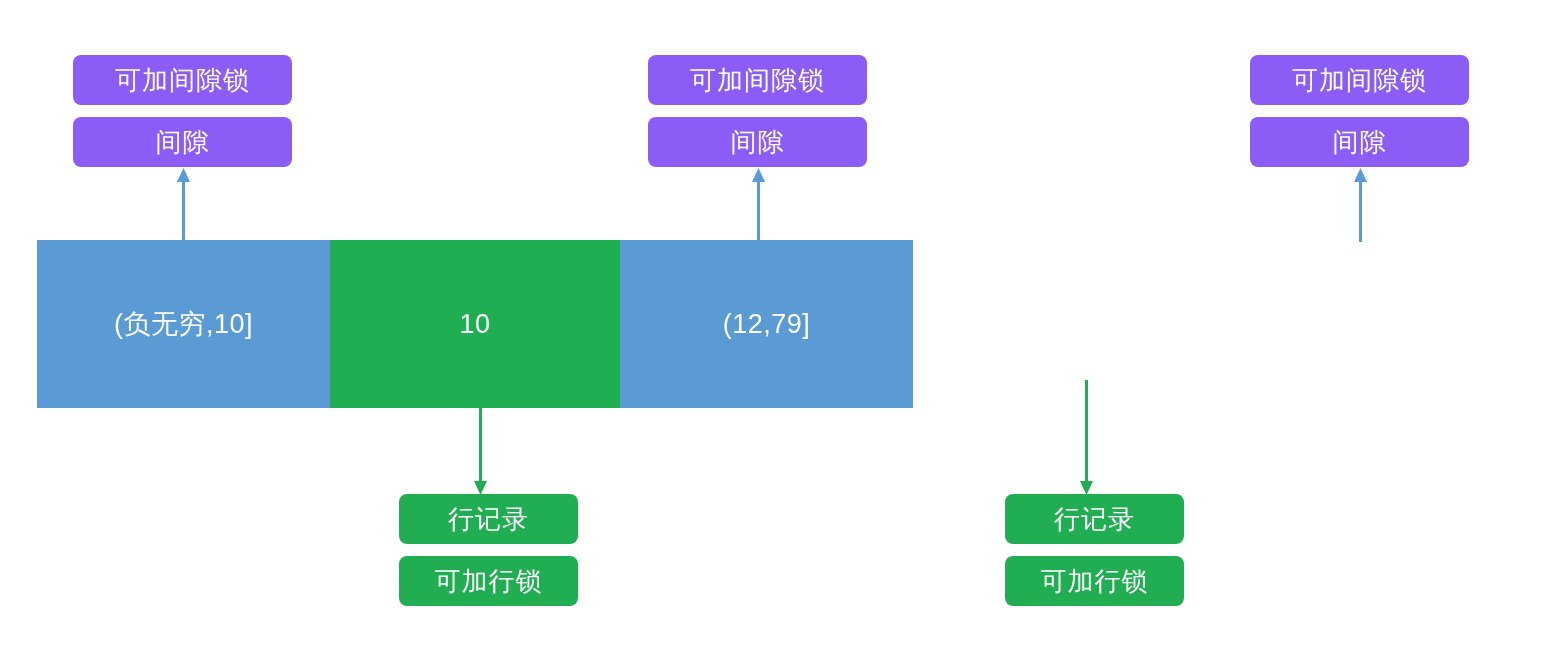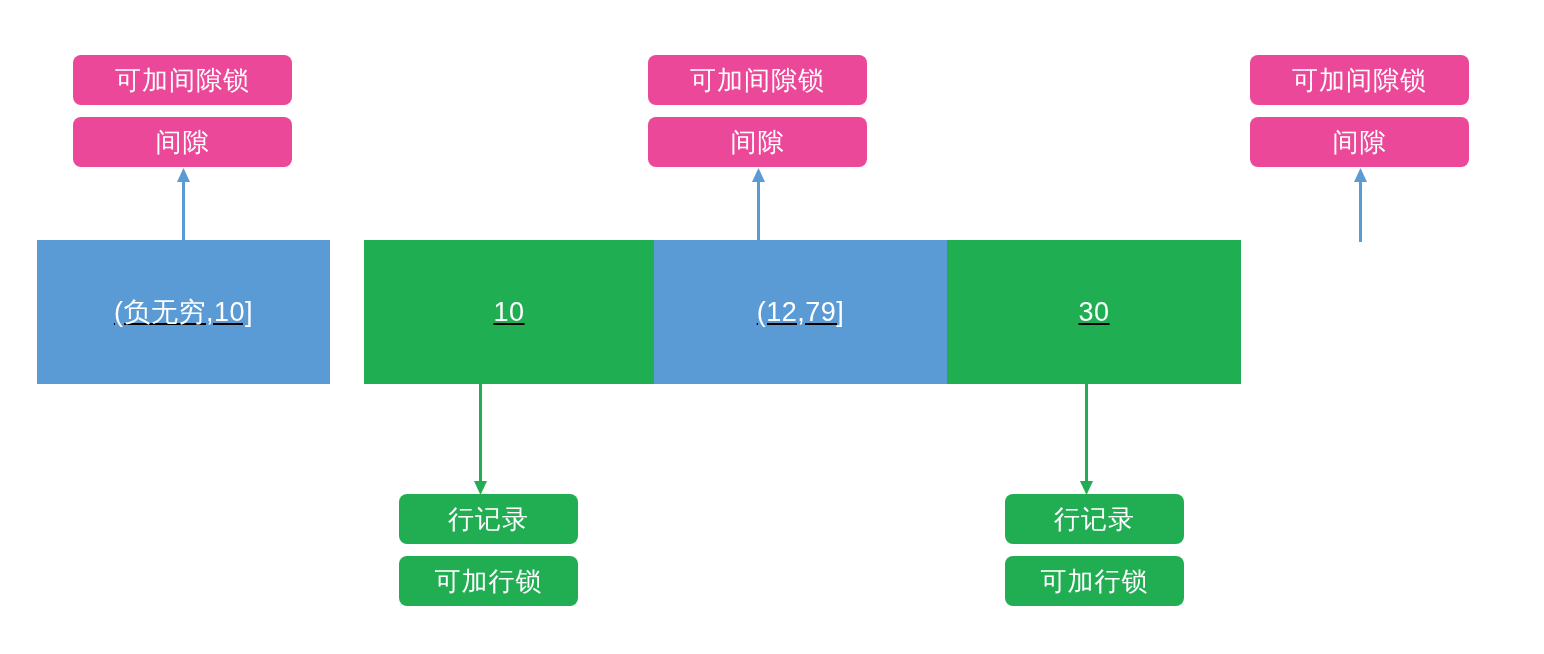--- a/index.html
+++ b/index.html
@@ -17,23 +17,22 @@
     height: 654px;
     background: #ffffff;
     overflow: hidden;
   }
   
   .bar {
     position: absolute;
     left: 37px;
     top: 240px;
     width: 1468px;
-    height: 144px;
+    height: 168px;
     display: flex;
-    text-decoration: underline;
   }
   .cell {
     height: 100%;
     display: flex;
     align-items: center;
     justify-content: center;
     color: #ffffff;
     font-size: 27px;
     letter-spacing: 0.5px;
     box-sizing: border-box;
@@ -52,21 +51,21 @@
     height: 50px;
     border-radius: 8px;
     display: flex;
     align-items: center;
     justify-content: center;
     color: #ffffff;
     font-size: 26px;
     letter-spacing: 1px;
     box-sizing: border-box;
   }
-  .pill.blue  { background: #ec4899; }
+  .pill.blue  { background: #8b5cf6; }
   .pill.green { background: #21AE53; margin-left: 16px; }
 
   
   .arrow {
     position: absolute;
   }
   .arrow svg { display: block; }
 </style>
 </head>
 <body>
@@ -101,23 +100,22 @@
   </div>
   <div class="arrow" style="left:1353px; top:168px;">
     <svg width="15" height="74" viewBox="0 0 15 74">
       <line x1="7.5" y1="74" x2="7.5" y2="12" stroke="#5B9BD5" stroke-width="3"></line>
       <polygon points="7.5,0 14,14 1,14" fill="#5B9BD5"></polygon>
     </svg>
   </div>
 
   <div class="bar">
     <div class="cell blue" style="width:293px;">(负无穷,10]</div>
-    <div class="cell green" style="width:290px;margin-left:34px;">10</div>
+    <div class="cell green" style="width:290px;">10</div>
     <div class="cell blue" style="width:293px;">(12,79]</div>
-    <div class="cell green" style="width:294px;">30</div>
   </div>
 
   <div class="arrow" style="left:473px; top:380px;">
     <svg width="15" height="115" viewBox="0 0 15 115">
       <line x1="7.5" y1="0" x2="7.5" y2="102" stroke="#21AE53" stroke-width="3"></line>
       <polygon points="7.5,115 14,101 1,101" fill="#21AE53"></polygon>
     </svg>
   </div>
   <div class="pill-group" style="left:383px; top:494px; width:195px;">
     <div class="pill green">行记录</div>

